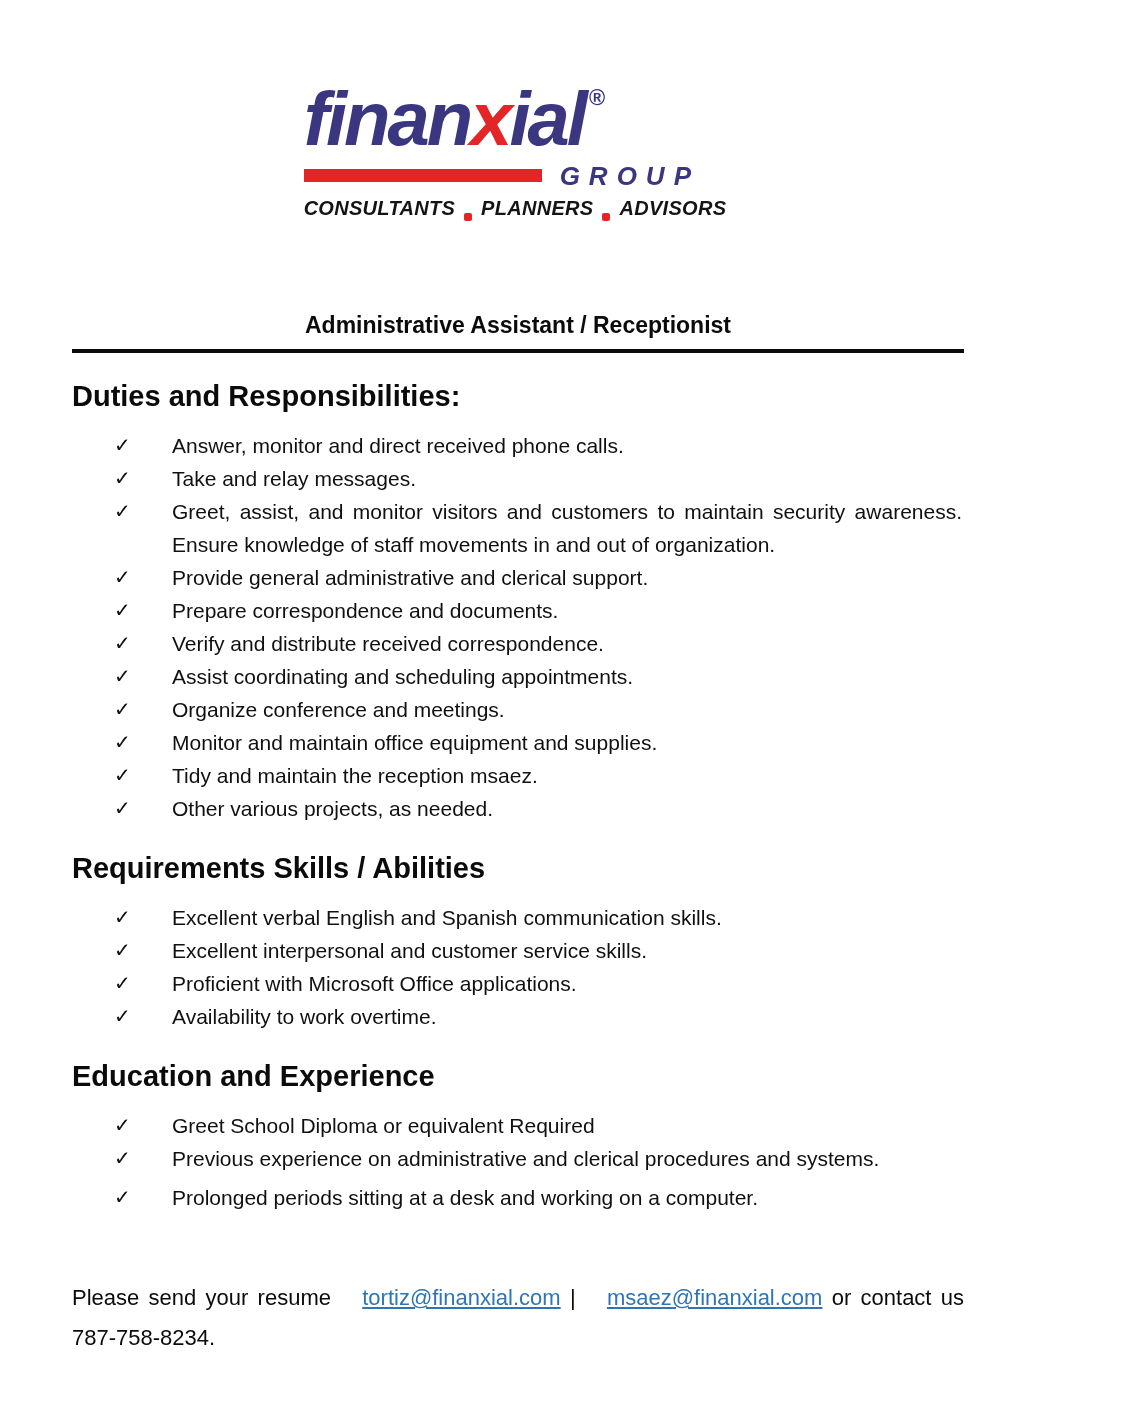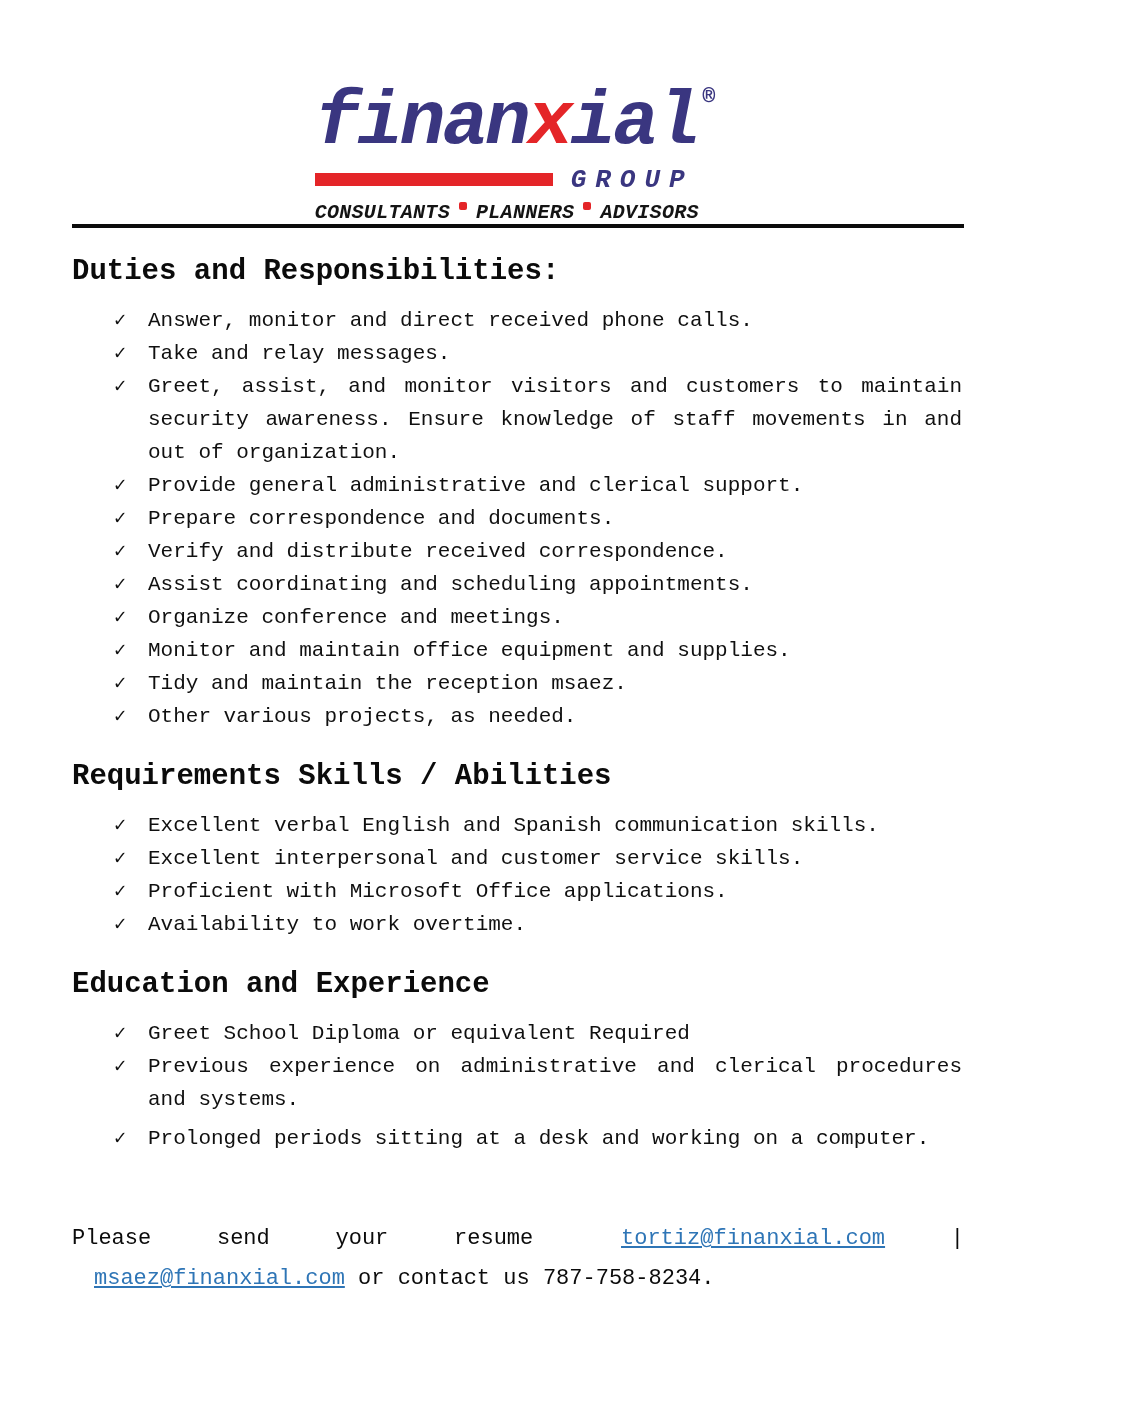--- a/index.html
+++ b/index.html
@@ -9,21 +9,20 @@
     width: 1132px;
     min-height: 1410px;
     font-family: "Liberation Sans", sans-serif;
     color: #101010;
   }
   .page {
     width: 1036px;
     min-height: 1410px;
     padding: 58px 72px 40px 72px;
     background: #ffffff;
-    font-family: Liberation Mono, monospace;
   }
 
   
   .logo-block {
     width: fit-content;
     margin: 0 auto;
     padding-right: 6px;
   }
   .logo-word {
     font-size: 76px;
@@ -60,21 +59,21 @@
     font-size: 26px;
     font-weight: bold;
     font-style: italic;
     letter-spacing: 9px;
     color: var(--navy, #3A3680);
     line-height: 1;
     transform: translateY(1px);
   }
   .tagline {
     display: flex;
-    align-items: flex-start;
+    align-items: flex-end;
     gap: 9px;
     margin-top: 9px;
     font-size: 20px;
     font-weight: bold;
     font-style: italic;
     letter-spacing: 0.3px;
     color: #141414;
     white-space: nowrap;
   }
   .tag-dot {
@@ -122,20 +121,21 @@
   .check {
     flex: none;
     width: 20px;
     font-size: 20px;
   }
   .item-text {
     flex: 1;
     display: block;
     text-align: justify;
     padding-right: 2px;
+    margin-left: 24px;
   }
 
   
   .footer-para {
     margin: 64px 0 0 0;
     font-size: 22px;
     line-height: 40px;
     text-align: justify;
     color: #0b0b0b;
   }
@@ -161,20 +161,21 @@
     </div>
     <div class="tagline">
       <span>CONSULTANTS</span>
       <span class="tag-dot"></span>
       <span>PLANNERS</span>
       <span class="tag-dot"></span>
       <span>ADVISORS</span>
     </div>
   </header>
 
+  <h1 class="doc-title">Administrative Assistant / Receptionist</h1>
   <hr class="title-rule">
 
   <main id="sections">
       <h2 class="section-heading">Duties and Responsibilities:</h2>
       <ul class="check-list">
         <li>
           <span class="check">✓</span>
           <span class="item-text">Answer, monitor and direct received phone calls.</span>
         </li>
         <li>

